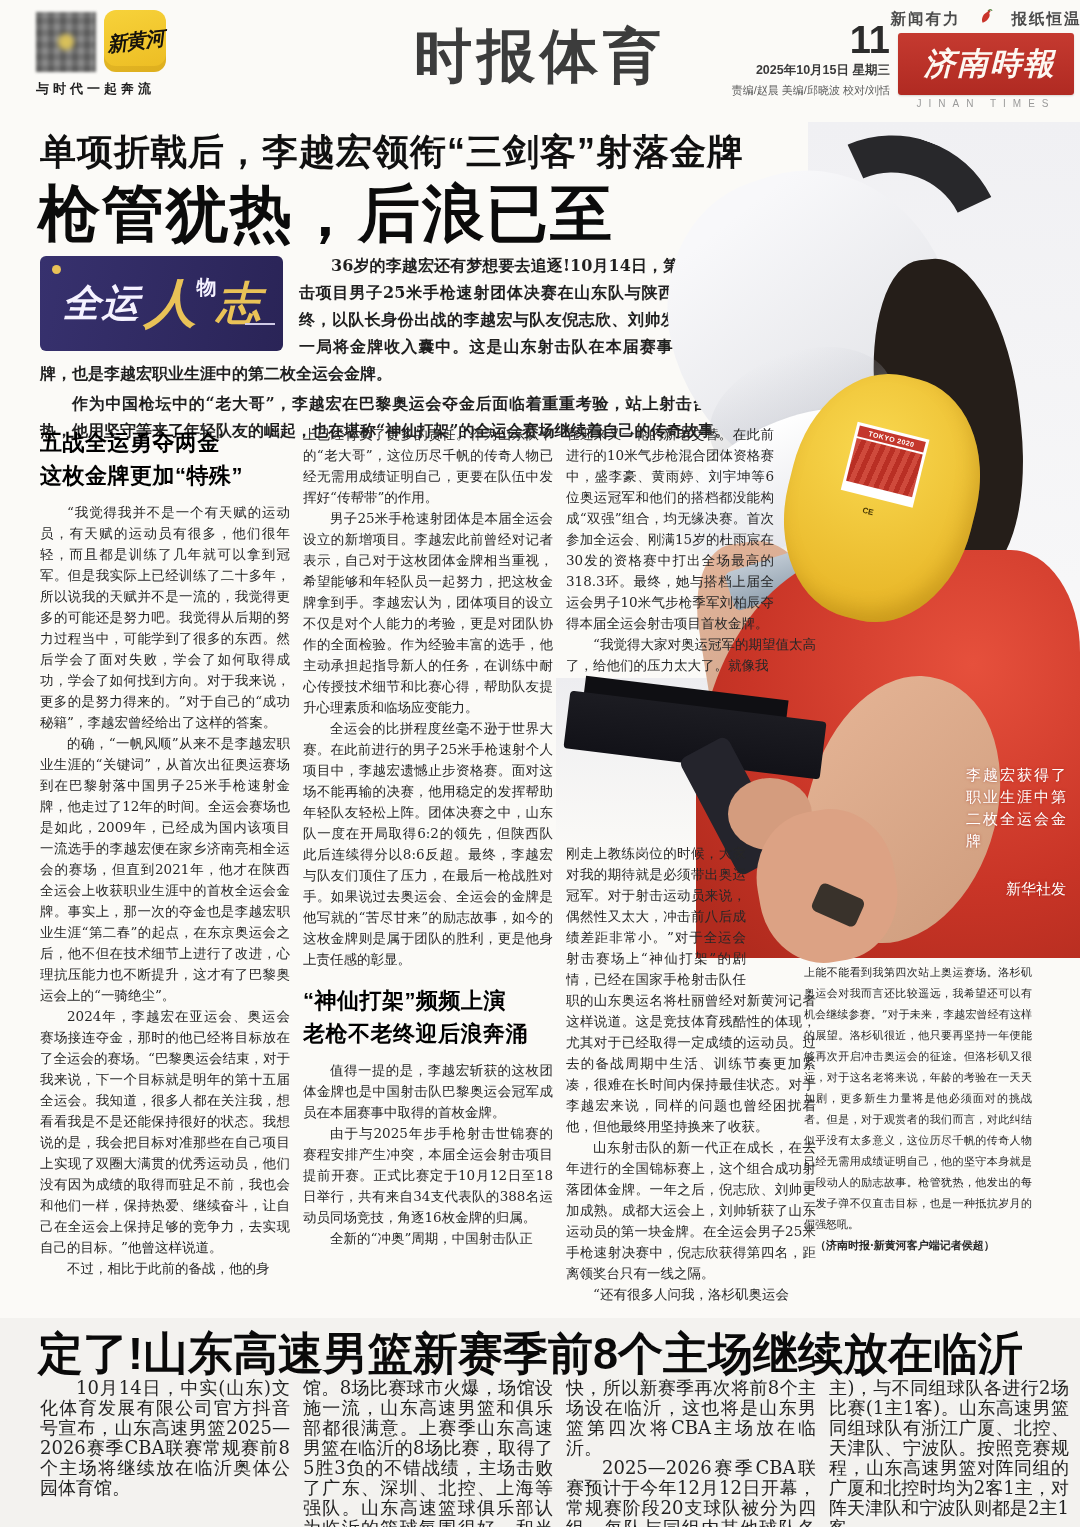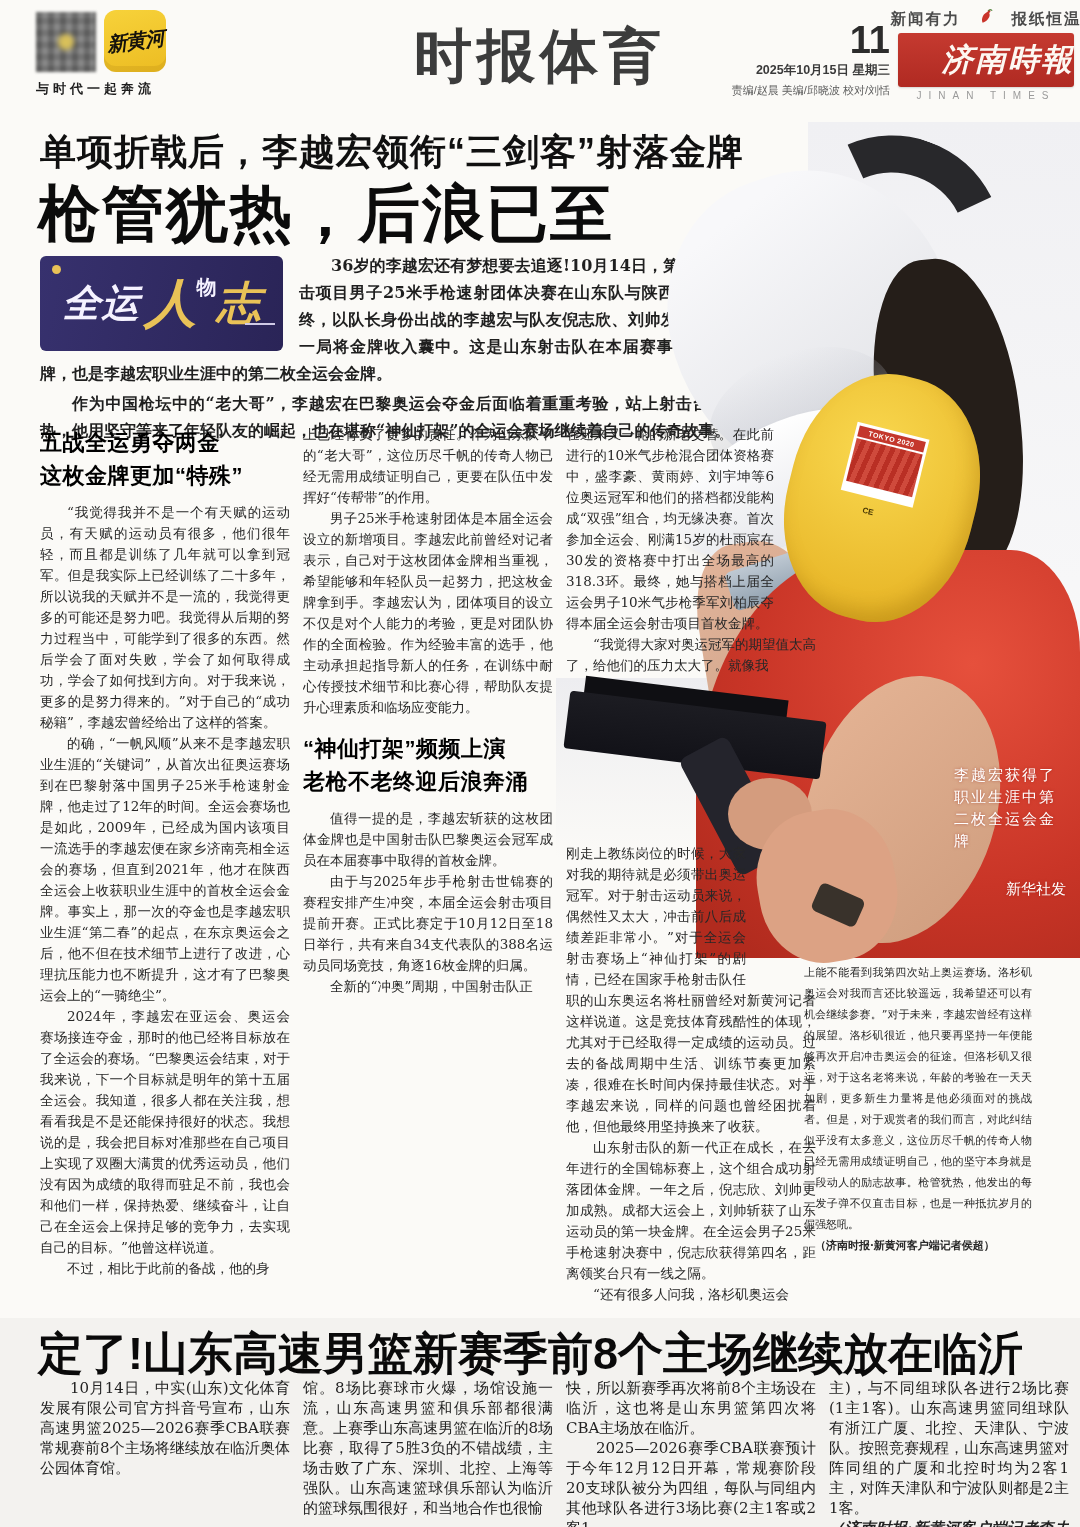--- a/index.html
+++ b/index.html
@@ -22,22 +22,22 @@
   .section-title{position:absolute;left:50%;top:18px;transform:translateX(-50%);
       font-family:"Liberation Sans","DejaVu Sans",sans-serif;font-size:58px;font-weight:900;
       letter-spacing:5px;color:#3c3c3c;white-space:nowrap;text-align:right;}
   .head-right{position:absolute;left:712px;top:20px;width:178px;text-align:right;}
   .pageno{font-family:"Liberation Sans",sans-serif;font-size:38px;font-weight:900;color:#2c2c2c;line-height:40px;}
   .dateline{font-family:"Liberation Sans",sans-serif;font-size:12.5px;font-weight:700;color:#3a3a3a;margin-top:2px;white-space:nowrap;}
   .editors{font-family:"Liberation Sans",sans-serif;font-size:11px;color:#5c5c5c;margin-top:4px;white-space:nowrap;}
   .brand-right{position:absolute;left:898px;top:8px;width:176px;}
   .slogan{display:flex;align-items:center;justify-content:center;gap:19px;font-family:"Liberation Sans",sans-serif;
       font-size:15.5px;font-weight:700;letter-spacing:2px;color:#4a4a4a;white-space:nowrap;}
-  .paper-box{margin-top:3px;height:54px;border-radius:3px;background:linear-gradient(180deg,#c53a30,#b02a22);
-      display:flex;align-items:center;justify-content:flex-end;box-shadow:0 1px 2px rgba(0,0,0,.15);}
+  .paper-box{margin-top:3px;height:62px;border-radius:3px;background:linear-gradient(180deg,#c53a30,#b02a22);
+      display:flex;align-items:center;justify-content:flex-start;box-shadow:0 1px 2px rgba(0,0,0,.15);padding-left:26px;}
   .paper-box span{font-family:"DejaVu Serif",serif;font-style:italic;font-weight:900;font-size:31px;color:#fdf8f2;letter-spacing:2px;}
   .paper-en{margin-top:3px;text-align:center;font-family:"Liberation Sans",sans-serif;font-size:10px;color:#9a9a9a;letter-spacing:7px;white-space:nowrap;}
 
   
   .kicker{position:absolute;left:40px;top:128px;font-family:"Liberation Sans","DejaVu Sans",sans-serif;
       font-size:36px;font-weight:700;color:#101010;letter-spacing:1px;white-space:nowrap;}
   .headline{position:absolute;left:38px;top:172px;font-family:"Liberation Sans","DejaVu Sans",sans-serif;
       font-size:62px;font-weight:900;color:#0b0b0b;letter-spacing:2px;white-space:nowrap;}
 
   
@@ -81,21 +81,21 @@
   .ph-arm{left:252px;top:552px;width:188px;height:272px;border-radius:48% 52% 50% 50%;transform:rotate(18deg);
       background:linear-gradient(120deg,#e5b495,#cf9d7e);}
   .gun-top{left:28px;top:566px;width:204px;height:22px;background:#0f0f13;transform:rotate(7deg);}
   .gun-body{left:10px;top:584px;width:258px;height:58px;background:linear-gradient(180deg,#1c1c22,#121218);border-radius:4px;transform:rotate(7deg);}
   .gun-grip{left:150px;top:618px;width:54px;height:132px;background:#24242c;border-radius:8px;transform:rotate(-28deg);}
   .ph-hand2{left:172px;top:656px;width:84px;height:72px;border-radius:50%;background:#d49c7e;}
   .ph-hand{left:202px;top:688px;width:138px;height:152px;border-radius:45%;background:#dca284;transform:rotate(-10deg);}
   .ph-watch{left:258px;top:768px;width:48px;height:30px;background:#39322b;border-radius:6px;transform:rotate(24deg);}
   .ph-cap-shade{left:150px;top:230px;width:190px;height:120px;border-radius:50%;transform:rotate(-20deg);
       background:linear-gradient(180deg,rgba(205,207,214,.0),rgba(185,188,198,.55));}
-  .photo-caption{right:26px;top:642px;width:100px;color:#fff;font-size:15px;line-height:22px;text-align:justify;
+  .photo-caption{right:14px;top:642px;width:100px;color:#fff;font-size:15px;line-height:22px;text-align:justify;
       font-family:"DejaVu Serif",serif;text-shadow:0 0 3px rgba(150,30,20,.6);}
   .photo-credit{right:14px;top:758px;width:100px;color:#fff;font-size:15px;text-align:right;
       font-family:"DejaVu Serif",serif;text-shadow:0 0 3px rgba(150,30,20,.6);}
 
   
   .col{position:absolute;z-index:2;font-size:13.5px;line-height:21px;text-align:justify;color:#272727;overflow:hidden;}
   .col .para{margin:0;}
   .col .para.indent{text-indent:2em;}
   .col .para.byline{text-indent:1em;font-weight:600;}
   .subhead{font-family:"Liberation Sans","DejaVu Sans",sans-serif;font-size:22px;font-weight:800;line-height:33px;
@@ -106,21 +106,21 @@
   .col3a{left:566px;top:424px;width:250px;height:302px;}
   .col3b{left:566px;top:843px;width:250px;height:474px;}
   .col4{left:804px;top:962px;width:228px;height:356px;font-size:11px;}
   .spacerR{float:right;width:42px;height:176px;}
   .spacerR2{float:right;width:70px;height:128px;}
 
   
   .bottom{position:absolute;left:0;top:1318px;width:1080px;height:209px;background:#f3f2ef;z-index:3;}
   .bottom-headline{position:absolute;left:38px;top:6px;font-family:"Liberation Sans","DejaVu Sans",sans-serif;
       font-size:45px;font-weight:900;color:#0a0a0a;letter-spacing:0;white-space:nowrap;}
-  .bcol{position:absolute;top:60px;height:150px;font-size:15px;line-height:20px;text-align:justify;color:#222;overflow:hidden;}
+  .bcol{position:absolute;top:60px;height:150px;font-size:18px;line-height:20px;text-align:justify;color:#222;overflow:hidden;}
   .bcol .para{margin:0;}
   .bcol .para.indent{text-indent:2em;}
   .bcol .para.byline{font-weight:600;font-style:italic;}
   .bcol1{left:40px;width:250px;}
   .bcol2{left:303px;width:250px;}
   .bcol3{left:566px;width:250px;}
   .bcol4{left:829px;width:240px;}
 </style>
 </head>
 <body>
@@ -208,20 +208,21 @@
         <div>这枚金牌更加“特殊”</div>
       </div>
       <p class="para indent" data-name="article-paragraph">“我觉得我并不是一个有天赋的运动员，有天赋的运动员有很多，他们很年轻，而且都是训练了几年就可以拿到冠军。但是我实际上已经训练了二十多年，所以说我的天赋并不是一流的，我觉得更多的可能还是努力吧。我觉得从后期的努力过程当中，可能学到了很多的东西。然后学会了面对失败，学会了如何取得成功，学会了如何找到方向。对于我来说，更多的是努力得来的。”对于自己的“成功秘籍”，李越宏曾经给出了这样的答案。</p>
       <p class="para indent" data-name="article-paragraph">的确，“一帆风顺”从来不是李越宏职业生涯的“关键词”，从首次出征奥运赛场到在巴黎射落中国男子25米手枪速射金牌，他走过了12年的时间。全运会赛场也是如此，2009年，已经成为国内该项目一流选手的李越宏便在家乡济南亮相全运会的赛场，但直到2021年，他才在陕西全运会上收获职业生涯中的首枚全运会金牌。事实上，那一次的夺金也是李越宏职业生涯“第二春”的起点，在东京奥运会之后，他不但在技术细节上进行了改进，心理抗压能力也不断提升，这才有了巴黎奥运会上的“一骑绝尘”。</p>
       <p class="para indent" data-name="article-paragraph">2024年，李越宏在亚运会、奥运会赛场接连夺金，那时的他已经将目标放在了全运会的赛场。“巴黎奥运会结束，对于我来说，下一个目标就是明年的第十五届全运会。我知道，很多人都在关注我，想看看我是不是还能保持很好的状态。我想说的是，我会把目标对准那些在自己项目上实现了双圈大满贯的优秀运动员，他们没有因为成绩的取得而驻足不前，我也会和他们一样，保持热爱、继续奋斗，让自己在全运会上保持足够的竞争力，去实现自己的目标。”他曾这样说道。</p>
       <p class="para indent" data-name="article-paragraph">不过，相比于此前的备战，他的身</p>
     </div>
   <div class="col col2" data-name="article-column-2">
       <p class="para" data-name="article-paragraph">上已经背负了更多的责任。作为山东队中的“老大哥”，这位历尽千帆的传奇人物已经无需用成绩证明自己，更要在队伍中发挥好“传帮带”的作用。</p>
       <p class="para indent" data-name="article-paragraph">男子25米手枪速射团体是本届全运会设立的新增项目。李越宏此前曾经对记者表示，自己对于这枚团体金牌相当重视，希望能够和年轻队员一起努力，把这枚金牌拿到手。李越宏认为，团体项目的设立不仅是对个人能力的考验，更是对团队协作的全面检验。作为经验丰富的选手，他主动承担起指导新人的任务，在训练中耐心传授技术细节和比赛心得，帮助队友提升心理素质和临场应变能力。</p>
+      <p class="para indent" data-name="article-paragraph">全运会的比拼程度丝毫不逊于世界大赛。在此前进行的男子25米手枪速射个人项目中，李越宏遗憾止步资格赛。面对这场不能再输的决赛，他用稳定的发挥帮助年轻队友轻松上阵。团体决赛之中，山东队一度在开局取得6:2的领先，但陕西队此后连续得分以8:6反超。最终，李越宏与队友们顶住了压力，在最后一枪战胜对手。如果说过去奥运会、全运会的金牌是他写就的“苦尽甘来”的励志故事，如今的这枚金牌则是属于团队的胜利，更是他身上责任感的彰显。</p>
       <div class="subhead" data-name="section-subhead">
         <div>“神仙打架”频频上演</div>
         <div>老枪不老终迎后浪奔涌</div>
       </div>
       <p class="para indent" data-name="article-paragraph">值得一提的是，李越宏斩获的这枚团体金牌也是中国射击队巴黎奥运会冠军成员在本届赛事中取得的首枚金牌。</p>
       <p class="para indent" data-name="article-paragraph">由于与2025年步手枪射击世锦赛的赛程安排产生冲突，本届全运会射击项目提前开赛。正式比赛定于10月12日至18日举行，共有来自34支代表队的388名运动员同场竞技，角逐16枚金牌的归属。</p>
       <p class="para indent" data-name="article-paragraph">全新的“冲奥”周期，中国射击队正</p>
     </div>
   <div class="col col3a" data-name="article-column-3-upper">
       <div class="spacerR" data-name="photo-wrap-spacer"></div>

